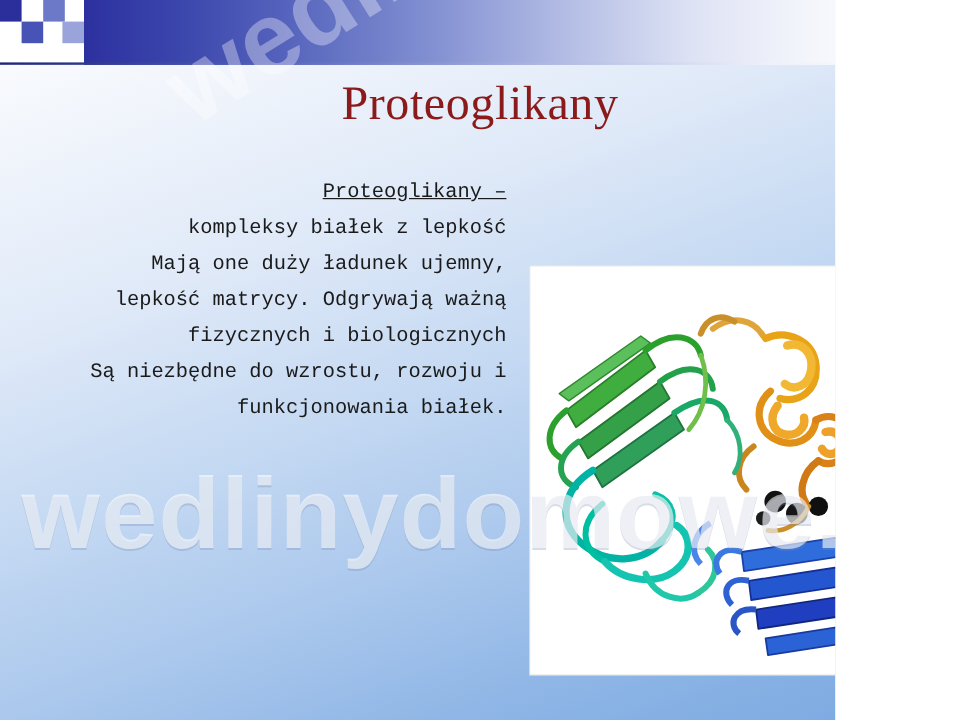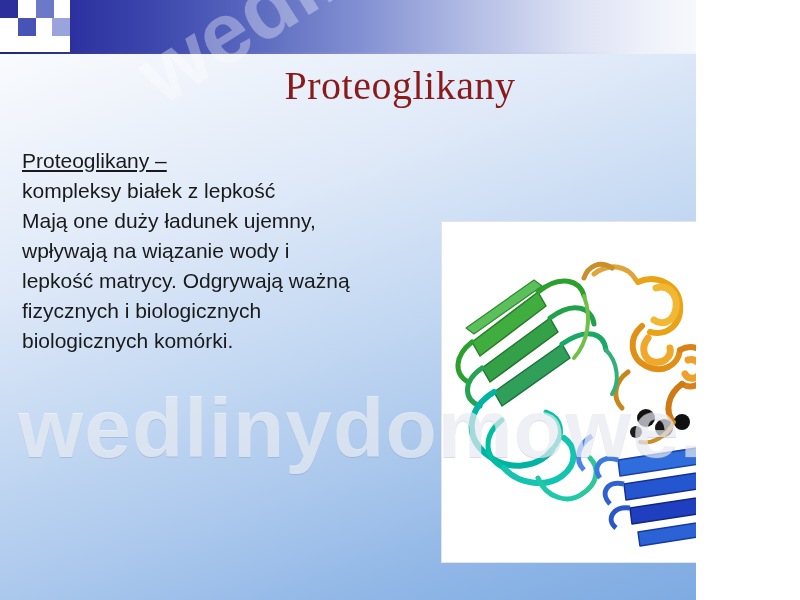--- a/index.html
+++ b/index.html
@@ -67,25 +67,25 @@
     font-family: "Liberation Serif", serif;
     letter-spacing: 0.5px;
   }
 
   
   #bodytext {
     position: absolute;
     left: 22px;
     top: 146px;
     width: 400px;
-    text-align: left;
-    font-size: 21px;
+    text-align: right;
+    font-size: 17px;
     line-height: 30px;
     color: #1a1a1a;
-    font-family: Liberation Sans, sans-serif;
+    font-family: Liberation Mono, monospace;
   }
   #bodytext .first {
     text-decoration: underline;
   }
 
   
   #imgpanel {
     position: absolute;
     left: 442px;
     top: 222px;
@@ -153,24 +153,24 @@
     </div>
     <div id="topbar-bottomstrip"></div>
   </div>
 
   <div id="title">Proteoglikany</div>
 
   <div id="bodytext">
     <div class="first">Proteoglikany –</div>
     <div>kompleksy białek z lepkość</div>
     <div>Mają one duży ładunek ujemny,</div>
-    <div>wpływają na wiązanie wody  i</div>
     <div>lepkość matrycy. Odgrywają ważną</div>
     <div>fizycznych i biologicznych</div>
-    <div>biologicznych komórki.</div>
+    <div>Są niezbędne do wzrostu, rozwoju i</div>
+    <div>funkcjonowania białek.</div>
   </div>
 
   <div id="imgpanel">
     <svg id="protein" viewBox="0 0 318 340">
       <rect x="0" y="0" width="318" height="340" fill="#ffffff"></rect>
 
       <g fill="none" stroke-linecap="round" stroke-linejoin="round">
         <path d="M30,120 L96,70 L104,84 L38,134 Z" fill="#3fae3f" stroke="#2a7d2a" stroke-width="1.5"></path>
         <path d="M40,146 L108,96 L116,110 L48,160 Z" fill="#34a048" stroke="#23752f" stroke-width="1.5"></path>
         <path d="M52,170 L120,122 L128,136 L60,184 Z" fill="#2f9f5a" stroke="#1e7340" stroke-width="1.5"></path>

